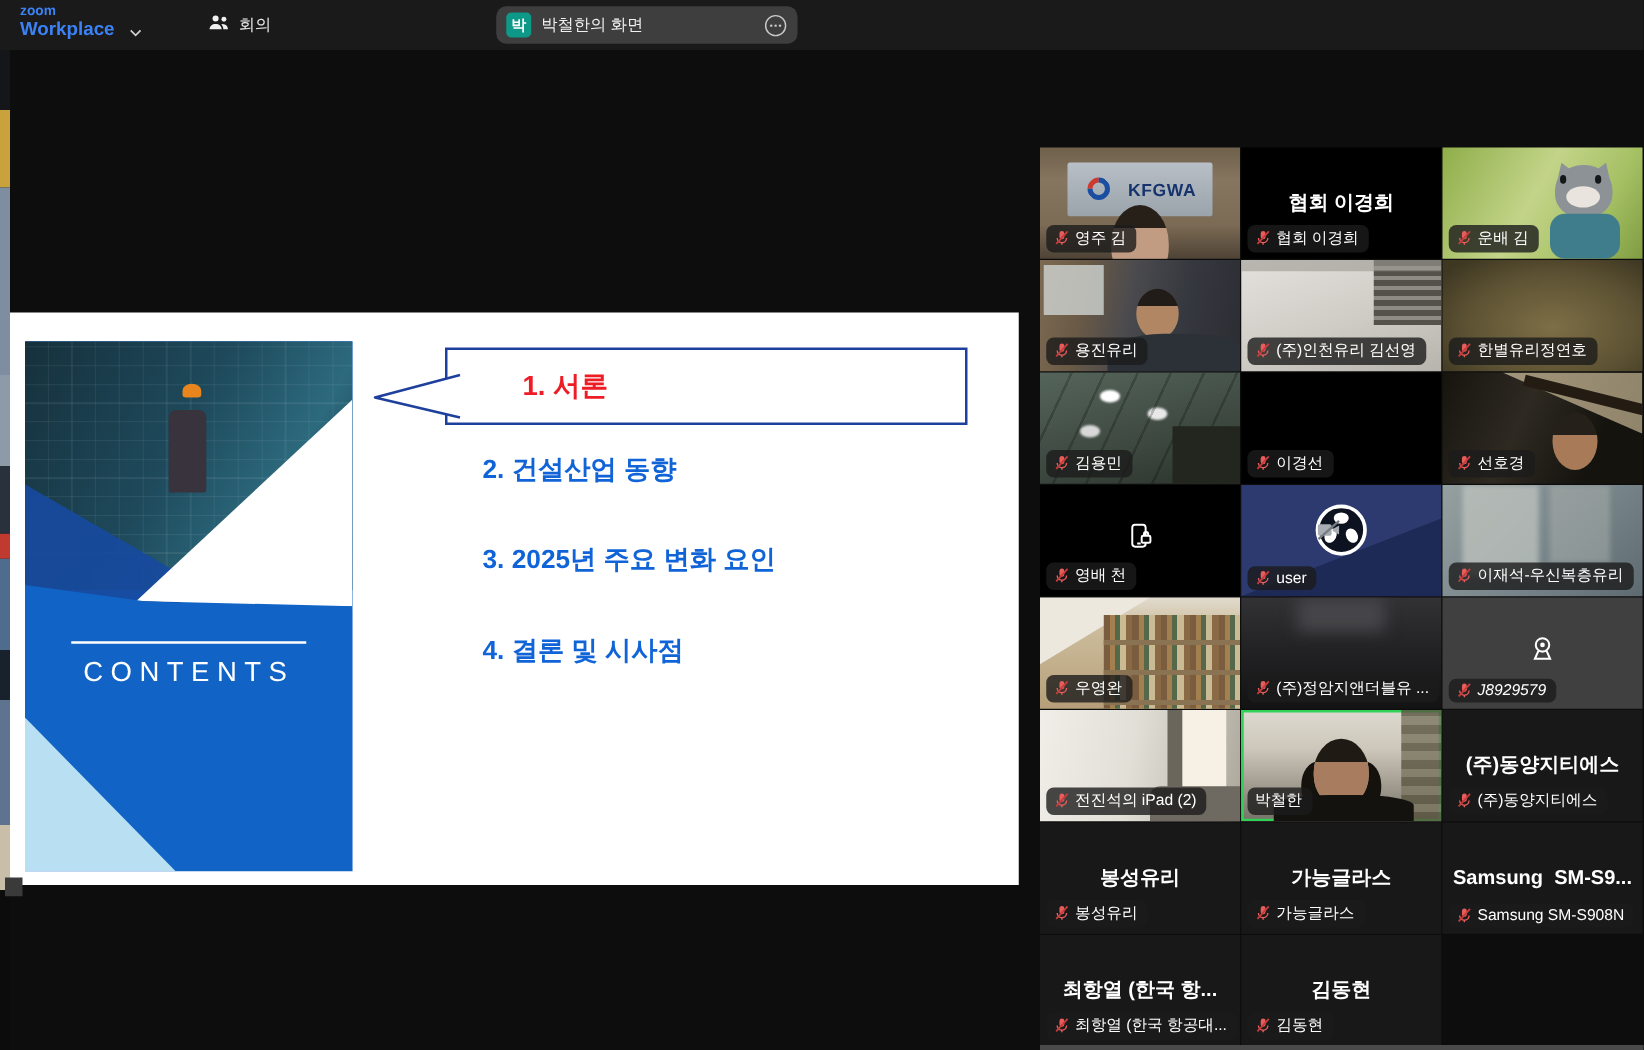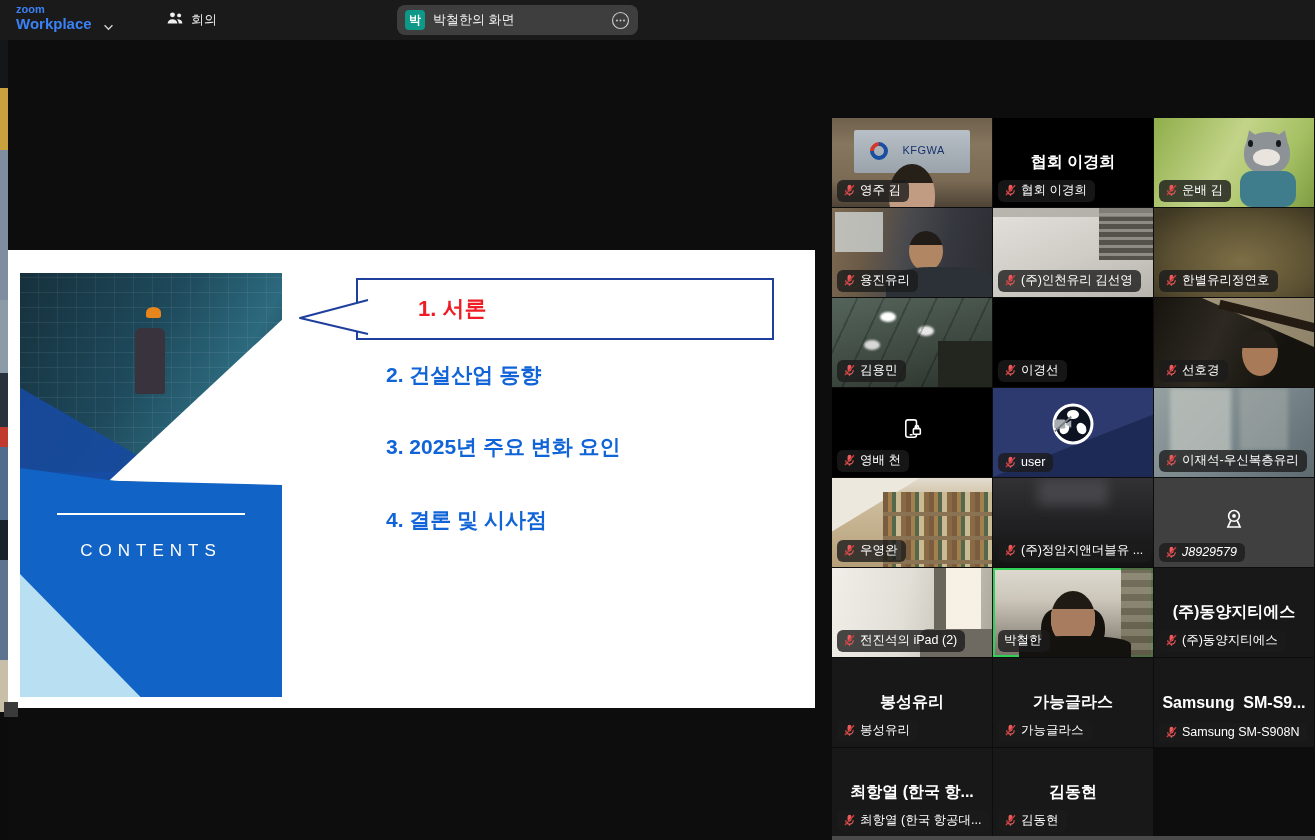--- a/index.html
+++ b/index.html
@@ -42,21 +42,21 @@
       repeating-linear-gradient(0deg,transparent 0 14px,rgba(255,255,255,.07) 14px 15px),
       repeating-linear-gradient(90deg,transparent 0 18px,rgba(255,255,255,.06) 18px 19px),
       linear-gradient(120deg,#16303c,#1e4a5c 45%,#2d6a7e 72%,#10303e);}
   .cf-worker{position:absolute;left:44%;top:13%;width:30px;height:66px;background:#39333e;border-radius:6px 6px 2px 2px;}
   .cf-helmet{position:absolute;left:48%;top:8%;width:15px;height:11px;background:#e8861d;border-radius:50% 50% 20% 20%;}
   .cf-navy{position:absolute;inset:0;background:#174a9e;opacity:.92;clip-path:polygon(0 27%,56% 47%,0 62%);}
   .cf-white{position:absolute;inset:0;background:#fff;clip-path:polygon(34% 49%,100% 11%,100% 50%);}
   .cf-blue{position:absolute;inset:0;background:var(--contents-blue,#1163c6);clip-path:polygon(0 46%,36% 49%,100% 51%,100% 100%,0 100%);}
   .cf-light{position:absolute;inset:0;background:var(--contents-light,#b9e0f2);clip-path:polygon(0 71%,46% 100%,0 100%);}
   .cf-line{position:absolute;left:14%;right:14%;top:56.5%;height:2px;background:#fff;}
-  .cf-text{position:absolute;left:0;right:0;top:59.5%;text-align:center;color:#fff;font-size:17px;letter-spacing:6px;margin-top:16px;}
+  .cf-text{position:absolute;left:0;right:0;top:59.5%;text-align:center;color:#fff;font-size:22px;letter-spacing:6px;}
   .callout-box{position:absolute;left:348px;top:28px;width:418px;height:62px;border:2px solid var(--callout-blue,#1e3f9c);background:#fff;box-sizing:border-box;z-index:2;}
   .callout-item{line-height:58px;padding-left:60px;font-size:22px;font-weight:bold;color:var(--slide-red,#ee1c25);}
   .callout-tail{position:absolute;left:272px;top:46px;width:88px;height:44px;z-index:3;overflow:visible;}
   .slide-item{position:absolute;left:378px;font-size:21px;font-weight:bold;color:var(--slide-blue,#1064d8);}
   .si2{top:111px;} .si3{top:183px;} .si4{top:256px;}
   
   .grid{position:absolute;left:832px;top:118px;width:482px;display:grid;grid-template-columns:repeat(3,160px);grid-auto-rows:89px;gap:1px;}
   .grid-bottom-strip{position:absolute;left:832px;top:836px;width:483px;height:4px;background:#4a4a4a;}
   .tile{position:relative;overflow:hidden;background:#000;}
   .tile.active{box-shadow:inset 0 0 0 2px var(--active-border,#31d158);z-index:2;}
@@ -67,21 +67,21 @@
   .tile-icon{position:absolute;left:50%;top:47%;transform:translate(-50%,-50%);display:flex;}
   .tile-icon.icon2{left:44%;top:76%;transform:translate(-50%,-50%);}
   .bg-text{position:absolute;z-index:1;}
   
   .bg-black{background:#000;}
   .bg-gray{background:#404040;font-style:italic;}
   .bg-plain{background:#181818;}
   .bg-yeongju{background:linear-gradient(180deg,#6e604c,#87765f 30%,#7b6a54 70%,#4e4336);}
   .bg-yeongju .d1{display:block;left:14%;top:14%;width:72%;height:48%;background:linear-gradient(180deg,#b8bfc6,#9aa3ab);border-radius:2px;}
   .bg-yeongju .d2{display:block;left:24%;top:27%;width:14px;height:14px;border-radius:50%;border:4px solid #1a4ea0;border-top-color:#cf3a2e;transform:rotate(-45deg);box-sizing:border-box;width:18px;height:18px;}
-  .bg-yeongju .bg-text{left:44%;top:29%;font-size:11px;font-weight:normal;color:#17336e;letter-spacing:.5px;}
+  .bg-yeongju .bg-text{left:44%;top:29%;font-size:14px;font-weight:bold;color:#17336e;letter-spacing:.5px;}
   .bg-yeongju .d3{display:block;left:50%;top:52%;transform:translateX(-50%);width:46px;height:62px;border-radius:50% 50% 45% 45%;background:linear-gradient(180deg,#262019 30%,#c29c82 30% 78%,#3a3632 78%);box-shadow:0 40px 0 8px #2c2b28;}
   .bg-cat{background:linear-gradient(120deg,#8fae4a,#c3d489 45%,#a5c063 75%,#7f9c42);}
   .bg-cat .d1{display:block;left:56%;top:16%;width:46px;height:42px;background:#8d9296;border-radius:48% 48% 44% 44%;}
   .bg-cat .d1::before{content:"";position:absolute;left:-3px;top:-11px;border:9px solid transparent;border-bottom:14px solid #8d9296;transform:rotate(-20deg);}
   .bg-cat .d1::after{content:"";position:absolute;right:-3px;top:-11px;border:9px solid transparent;border-bottom:14px solid #8d9296;transform:rotate(20deg);}
   .bg-cat .d2{display:block;left:62%;top:35%;width:27px;height:17px;background:#e9e4de;border-radius:50%;}
   .bg-cat .d2::before{content:"";position:absolute;left:-5px;top:-9px;width:5px;height:7px;background:#15181a;border-radius:50%;box-shadow:28px 0 0 #15181a;}
   .bg-cat .d3{display:block;left:54%;top:60%;width:56px;height:36px;background:#3f7d8c;border-radius:12px;}
   .bg-yongjin{background:linear-gradient(100deg,#7d6a52 0%,#6a5a46 22%,#4a4a4e 45%,#35383e 70%,#2b2d33);}
   .bg-yongjin .d1{display:block;left:2%;top:4%;width:30%;height:46%;background:#cfd4d2;opacity:.8;}

